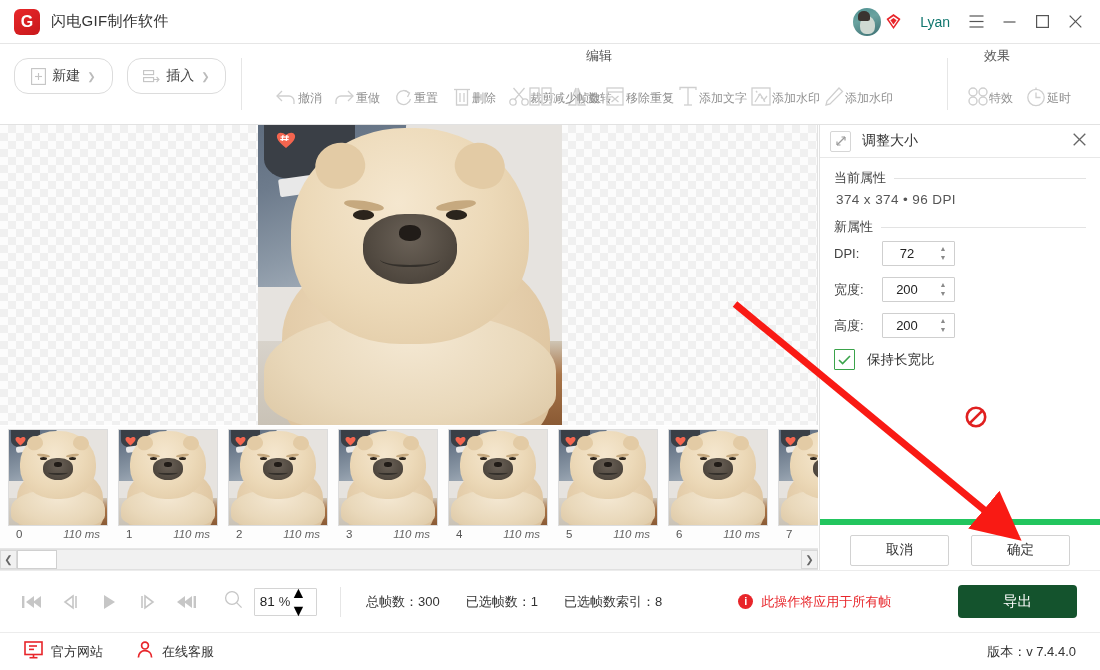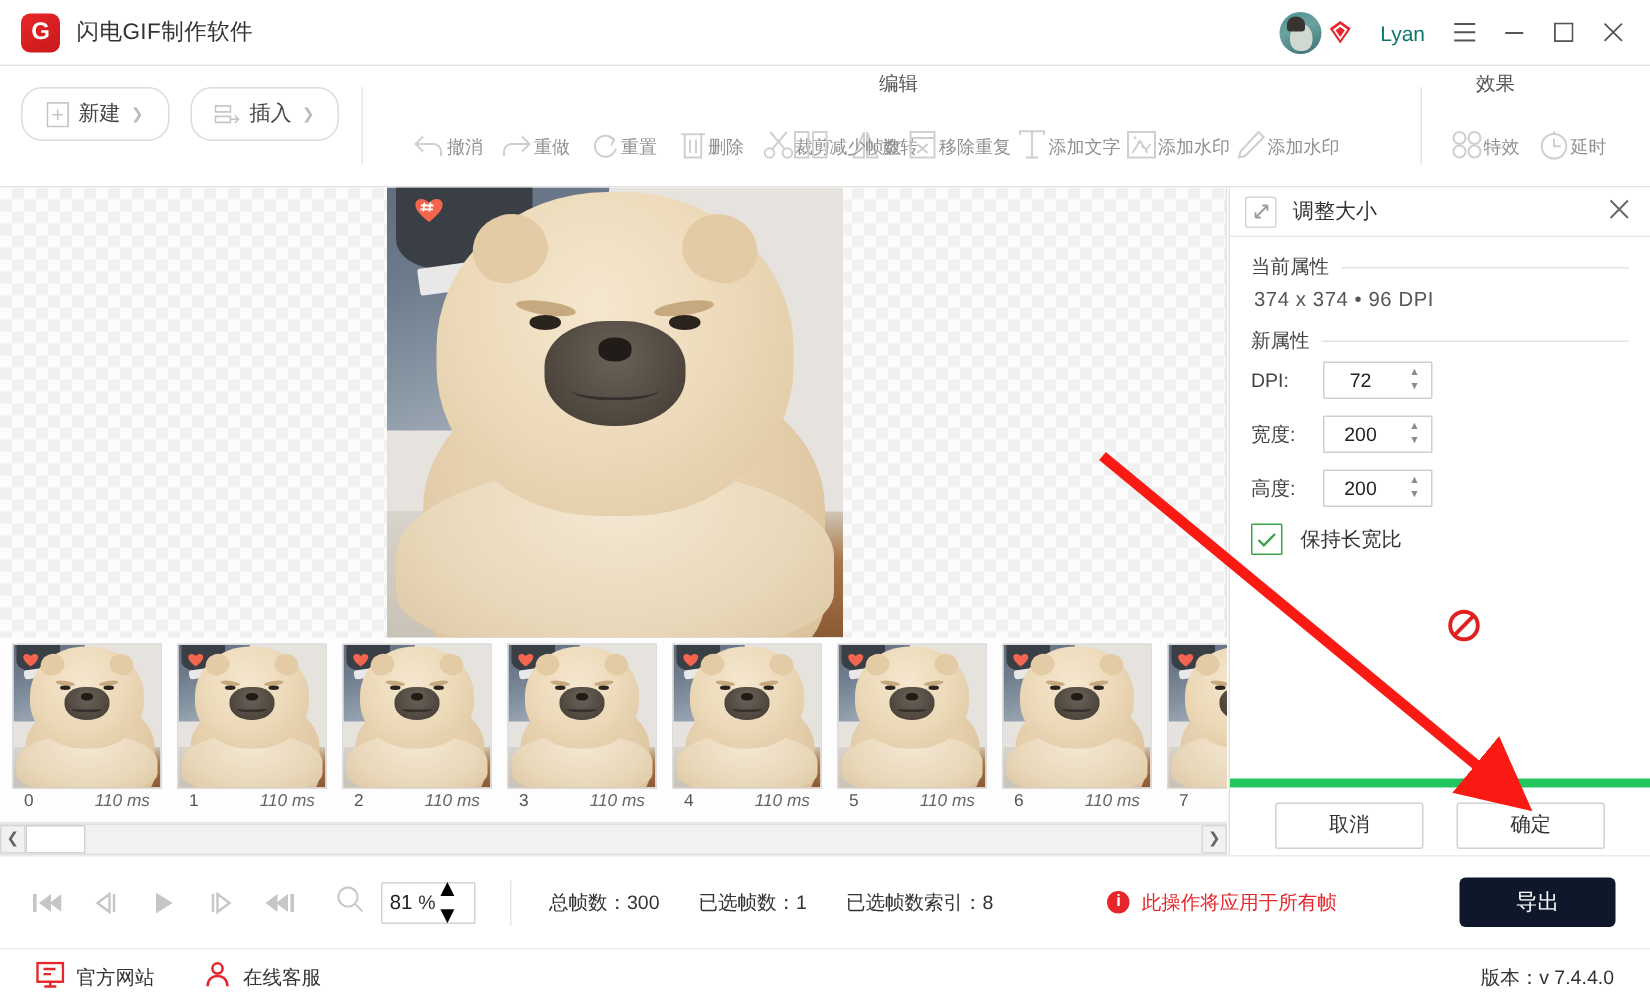--- a/index.html
+++ b/index.html
@@ -289,22 +289,22 @@
   .counts { display:flex; align-items:center; gap:26px; margin-left:25px;
             font-size:13px; color:#333; }
   .warn { display:flex; align-items:center; gap:8px; margin-left:76px; }
   .warn-ico {
     width:15px; height:15px; border-radius:50%; background:#e8252a; color:#fff;
     font-size:11px; font-weight:bold; display:flex; align-items:center;
     justify-content:center; line-height:1;
   }
   .warn-txt { font-size:13px; color:#e8252a; }
   .export-btn {
-    margin-left:auto; margin-right:23px; width:104px; height:33px;
-    background:#0f172a; color:#fff; border:0; border-radius:4px;
+    margin-left:auto; margin-right:23px; width:119px; height:33px;
+    background:#14532d; color:#fff; border:0; border-radius:4px;
     font-size:14.5px; cursor:pointer; font-family:"Liberation Sans", sans-serif;
   }
 
   
   .footer {
     position:absolute; left:0; top:632px; width:1100px; height:38px;
     background:#fff; border-top:1px solid #ececec;
     display:flex; align-items:center;
   }
   .flink { display:flex; align-items:center; gap:8px; font-size:13px; color:#333; cursor:pointer; }

